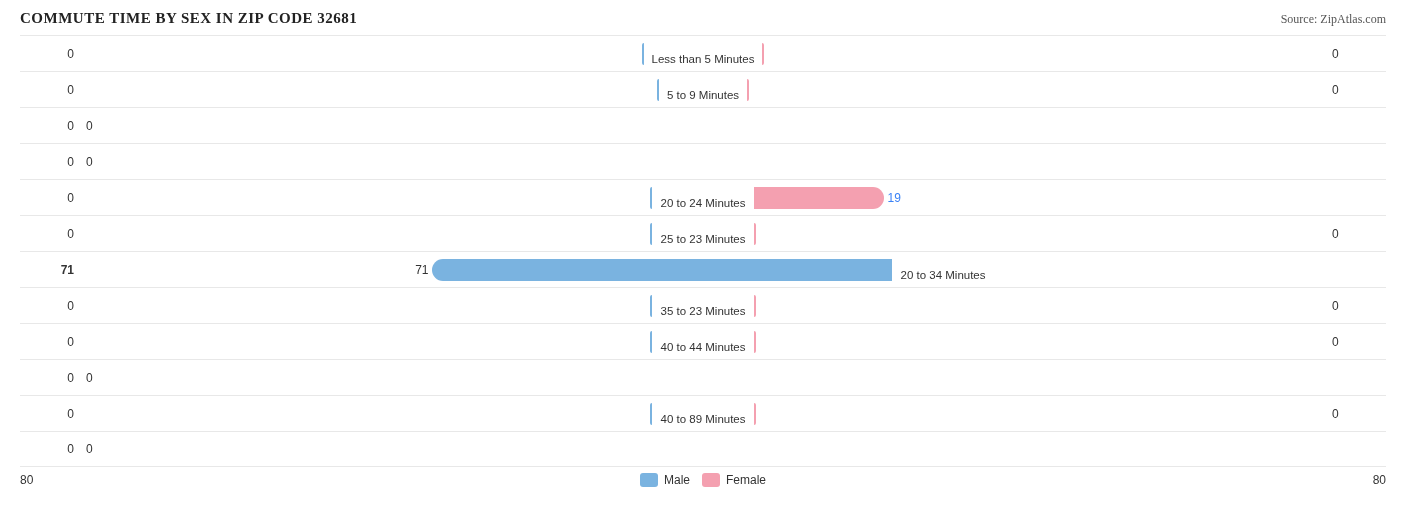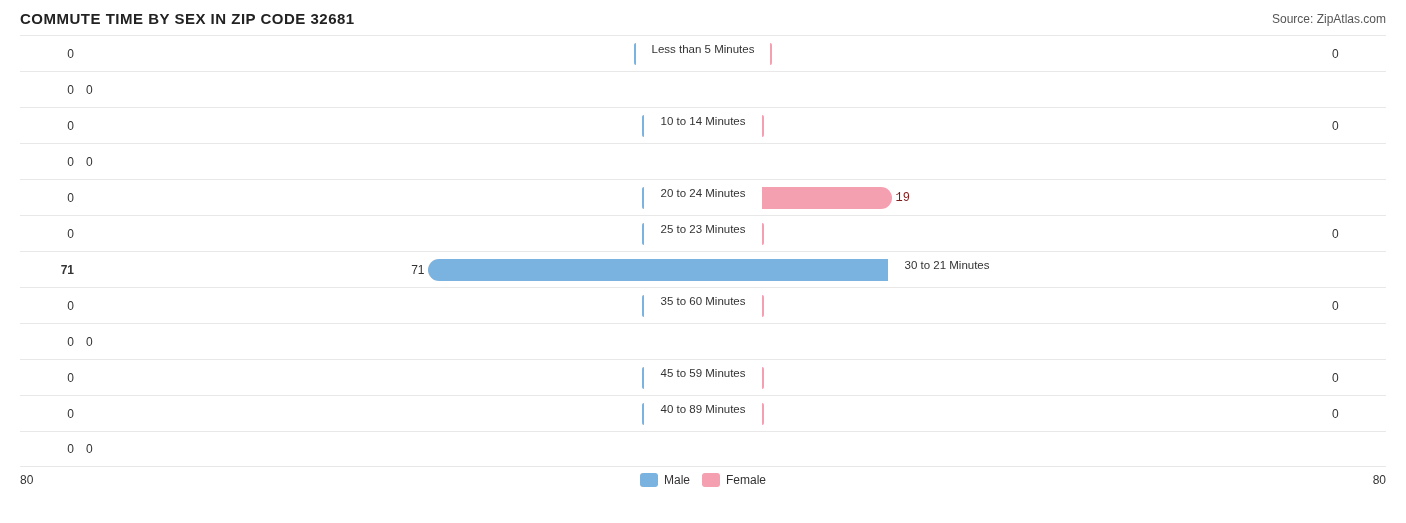--- a/index.html
+++ b/index.html
@@ -6,22 +6,23 @@
     body {
       font-family: Arial, sans-serif;
       background: #fff;
       width: 1406px;
       min-height: 523px;
       padding: 10px 20px 20px 20px;
     }
     .header {
       display: flex;
       justify-content: space-between;
-      align-items: center;
+      align-items: flex-end;
       margin-bottom: 8px;
+      font-family: Liberation Serif, serif;
     }
     .title {
       font-size: 15px;
       font-weight: bold;
       color: #222;
       text-transform: uppercase;
       letter-spacing: 0.5px;
     }
     .source {
       font-size: 12px;
@@ -50,22 +51,22 @@
     .bars-container {
       flex: 1;
       display: flex;
       align-items: center;
       justify-content: center;
       position: relative;
       height: 100%;
     }
     .bar-pair {
       display: flex;
-      align-items: flex-start;
-      gap: 8px;
+      align-items: flex-end;
+      gap: 0;
       position: relative;
     }
     .male-bar-wrap {
       display: flex;
       justify-content: flex-end;
       align-items: center;
       width: 480px;
     }
     .female-bar-wrap {
       display: flex;
@@ -135,23 +136,22 @@
       display: inline-block;
     }
     .legend-right {
       font-size: 12px;
       color: #333;
       width: 60px;
       text-align: right;
     }
     .value-label-right {
       font-size: 12px;
-      color: #7f1d1d;
+      color: #3b82f6;
       margin-left: 4px;
-      font-family: Liberation Mono, monospace;
     }
     .value-label-left {
       font-size: 12px;
       color: #333;
       margin-right: 4px;
     }
   </style>
 </head>
 <body>
 
@@ -172,35 +172,35 @@
             <div class="label-center">Less than 5 Minutes</div>
             <div class="female-bar-wrap">
               <div class="female-bar" style="width: 2px;"></div>
             </div>
           </div>
         </div>
         <div class="right-value">0</div>
       </div>
       <div class="row">
         <div class="left-value">0</div>
-        <div class="right-value">0</div>
-      </div>
-      <div class="row">
-        <div class="left-value">0</div>
-        <div class="bars-container">
-          <div class="bar-pair">
-            <div class="male-bar-wrap">
-              <div class="male-bar" style="width: 2px;"></div>
-            </div>
-            <div class="label-center">10 to 14 Minutes</div>
-            <div class="female-bar-wrap">
-              <div class="female-bar" style="width: 2px;"></div>
-            </div>
-          </div>
-        </div>
+        <div class="bars-container">
+          <div class="bar-pair">
+            <div class="male-bar-wrap">
+              <div class="male-bar" style="width: 2px;"></div>
+            </div>
+            <div class="label-center">5 to 9 Minutes</div>
+            <div class="female-bar-wrap">
+              <div class="female-bar" style="width: 2px;"></div>
+            </div>
+          </div>
+        </div>
+        <div class="right-value">0</div>
+      </div>
+      <div class="row">
+        <div class="left-value">0</div>
         <div class="right-value">0</div>
       </div>
       <div class="row">
         <div class="left-value">0</div>
         <div class="right-value">0</div>
       </div>
       <div class="row">
         <div class="left-value">0</div>
         <div class="bars-container">
           <div class="bar-pair">
@@ -232,57 +232,57 @@
         <div class="right-value">0</div>
       </div>
       <div class="row">
         <div class="left-value" style="font-weight: bold;">71</div>
         <div class="bars-container">
           <div class="bar-pair">
             <div class="male-bar-wrap">
               <span class="value-label-left">71</span>
               <div class="male-bar" style="width: 460px;"></div>
             </div>
-            <div class="label-center">30 to 21 Minutes</div>
+            <div class="label-center">20 to 34 Minutes</div>
           </div>
         </div>
         <div class="right-value" style="font-weight: bold;"></div>
       </div>
       <div class="row">
         <div class="left-value">0</div>
         <div class="bars-container">
           <div class="bar-pair">
             <div class="male-bar-wrap">
               <div class="male-bar" style="width: 2px;"></div>
             </div>
-            <div class="label-center">35 to 60 Minutes</div>
-            <div class="female-bar-wrap">
-              <div class="female-bar" style="width: 2px;"></div>
-            </div>
-          </div>
-        </div>
-        <div class="right-value">0</div>
-      </div>
-      <div class="row">
-        <div class="left-value">0</div>
-        <div class="right-value">0</div>
-      </div>
-      <div class="row">
-        <div class="left-value">0</div>
-        <div class="bars-container">
-          <div class="bar-pair">
-            <div class="male-bar-wrap">
-              <div class="male-bar" style="width: 2px;"></div>
-            </div>
-            <div class="label-center">45 to 59 Minutes</div>
-            <div class="female-bar-wrap">
-              <div class="female-bar" style="width: 2px;"></div>
-            </div>
-          </div>
-        </div>
+            <div class="label-center">35 to 23 Minutes</div>
+            <div class="female-bar-wrap">
+              <div class="female-bar" style="width: 2px;"></div>
+            </div>
+          </div>
+        </div>
+        <div class="right-value">0</div>
+      </div>
+      <div class="row">
+        <div class="left-value">0</div>
+        <div class="bars-container">
+          <div class="bar-pair">
+            <div class="male-bar-wrap">
+              <div class="male-bar" style="width: 2px;"></div>
+            </div>
+            <div class="label-center">40 to 44 Minutes</div>
+            <div class="female-bar-wrap">
+              <div class="female-bar" style="width: 2px;"></div>
+            </div>
+          </div>
+        </div>
+        <div class="right-value">0</div>
+      </div>
+      <div class="row">
+        <div class="left-value">0</div>
         <div class="right-value">0</div>
       </div>
       <div class="row">
         <div class="left-value">0</div>
         <div class="bars-container">
           <div class="bar-pair">
             <div class="male-bar-wrap">
               <div class="male-bar" style="width: 2px;"></div>
             </div>
             <div class="label-center">40 to 89 Minutes</div>

